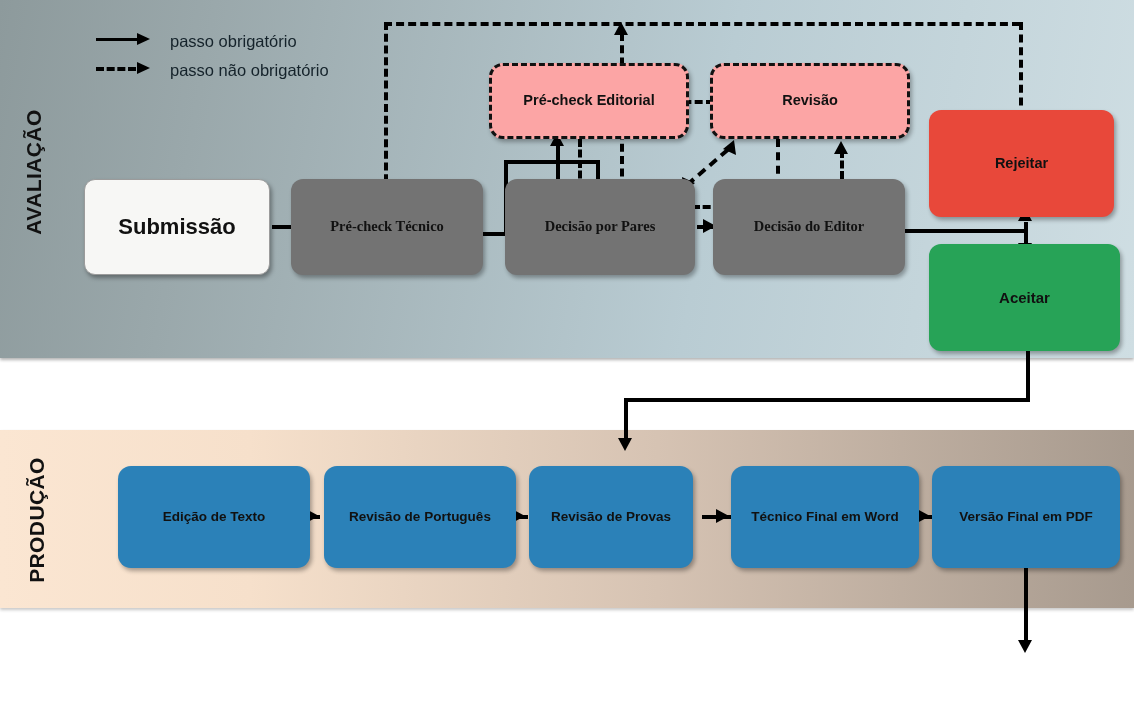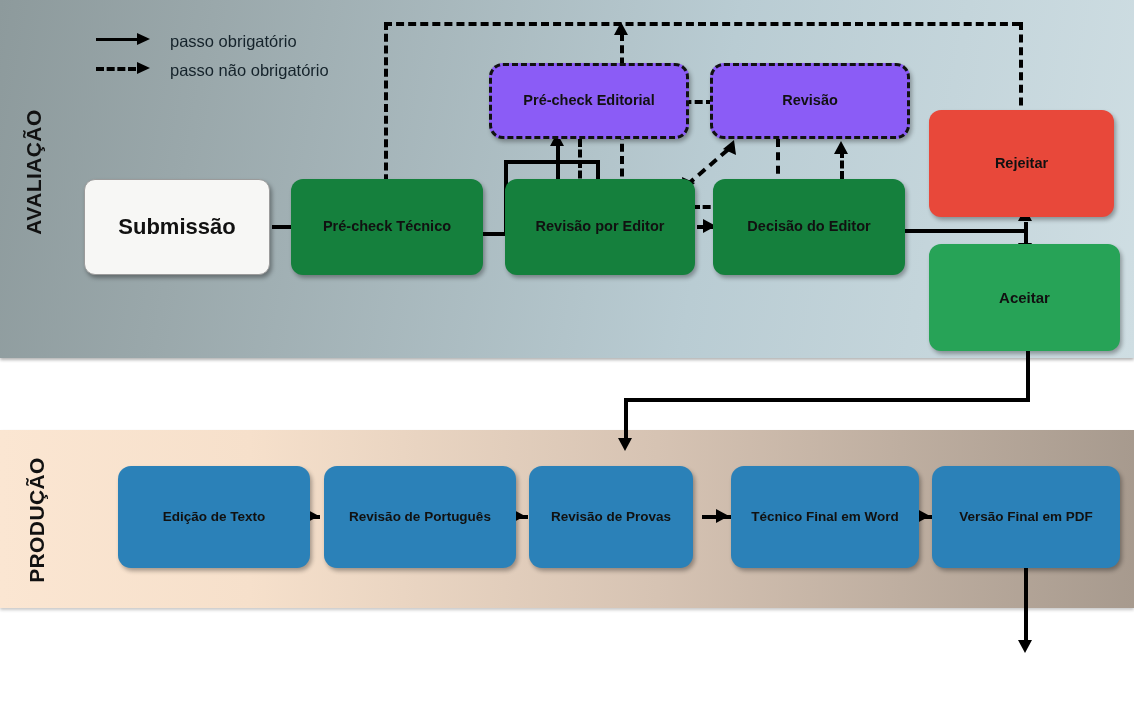--- a/index.html
+++ b/index.html
@@ -49,29 +49,30 @@
     border-radius: 11px;
     line-height: 1.18;
     z-index: 6;
   }
   .node.white {
     background: #f7f7f5;
     border: 1px solid #9b9b9b;
     box-shadow: 2px 3px 4px rgba(0,0,0,.35);
   }
   .node.dashed {
-    background: #8b5cf6;
+    background: #fca5a5;
     border: 3px dashed #111;
     border-radius: 14px;
     box-shadow: 2px 3px 4px rgba(0,0,0,.30);
   }
   .node.gray {
-    background: #15803d;
+    background: #737373;
     border-radius: 12px;
     box-shadow: 2px 3px 4px rgba(0,0,0,.32);
+    font-family: Liberation Serif, serif;
   }
   .node.red {
     background: #e8483a;
     border-radius: 12px;
     box-shadow: 2px 3px 4px rgba(0,0,0,.32);
   }
   .node.green {
     background: #27a357;
     border-radius: 12px;
     box-shadow: 2px 3px 4px rgba(0,0,0,.32);
@@ -236,21 +237,21 @@
 
   <div class="node white" id="node-submissao">
     <span>Submissão</span>
   </div>
 
   <div class="node gray" id="node-precheck-tec">
     <span>Pré-check Técnico</span>
   </div>
 
   <div class="node gray" id="node-revisao-pares">
-    <span>Revisão por Editor</span>
+    <span>Decisão por Pares</span>
   </div>
 
   <div class="node gray" id="node-decisao">
     <span>Decisão do Editor</span>
   </div>
 
   <div class="node dashed" id="node-precheck-edit">
     <span>Pré-check Editorial</span>
   </div>
 

